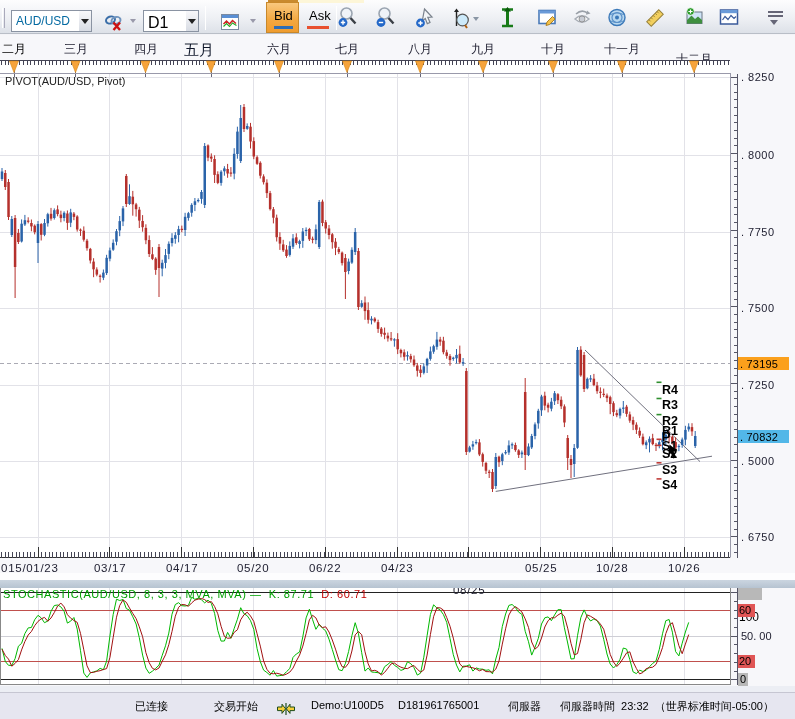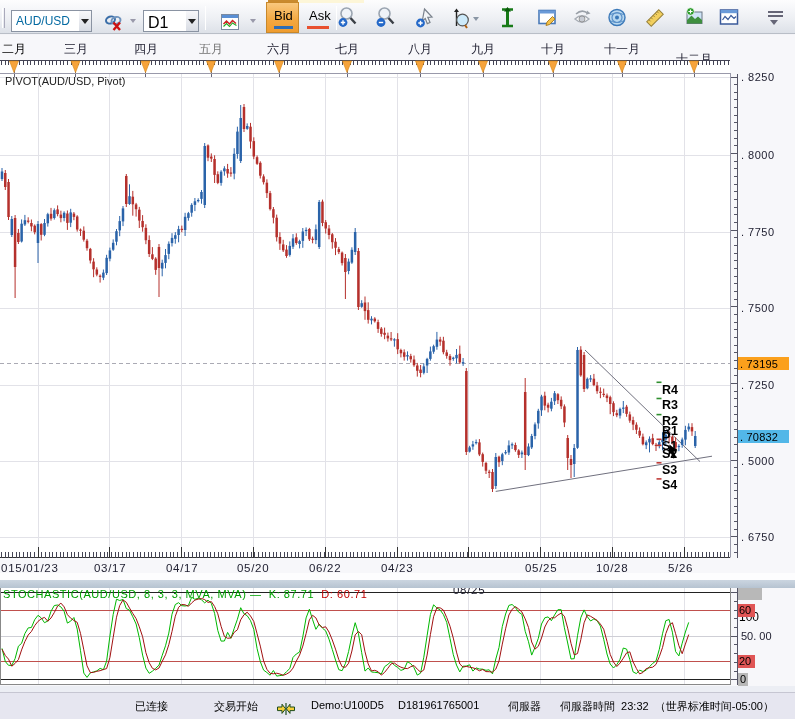--- a/index.html
+++ b/index.html
@@ -2,21 +2,21 @@
 <html><head><meta charset="utf-8"><style>
 *{margin:0;padding:0;box-sizing:border-box}
 body{width:795px;height:719px;overflow:hidden;font-family:"Liberation Sans",sans-serif;background:#f4f4f8;position:relative}
 .abs{position:absolute}
 </style></head><body>
 <div class="abs" style="left:0;top:35px;width:795px;height:684px;background:#f7f7fa"></div>
 <div class="abs" style="left:0;top:35px;width:795px;height:17px;background:#f7f7fa"></div>
 <div class="abs" style="left:2px;top:41px;font-size:12px;color:#000000;letter-spacing:0px">二月</div>
 <div class="abs" style="left:64px;top:41px;font-size:12px;color:#223;letter-spacing:0px">三月</div>
 <div class="abs" style="left:134px;top:41px;font-size:12px;color:#223;letter-spacing:0px">四月</div>
-<div class="abs" style="left:199px;top:41px;font-size:12px;color:#737373;letter-spacing:0px">五月</div>
+<div class="abs" style="left:184px;top:41px;font-size:15px;color:#0f172a;letter-spacing:0px">五月</div>
 <div class="abs" style="left:267px;top:41px;font-size:12px;color:#223;letter-spacing:0px">六月</div>
 <div class="abs" style="left:335px;top:41px;font-size:12px;color:#223;letter-spacing:0px">七月</div>
 <div class="abs" style="left:408px;top:41px;font-size:12px;color:#223;letter-spacing:0px">八月</div>
 <div class="abs" style="left:471px;top:41px;font-size:12px;color:#223;letter-spacing:0px">九月</div>
 <div class="abs" style="left:541px;top:41px;font-size:12px;color:#223;letter-spacing:0px">十月</div>
 <div class="abs" style="left:604px;top:41px;font-size:12px;color:#223;letter-spacing:0px">十一月</div>
 <div class="abs" style="left:676px;top:51px;font-size:12px;color:#223;letter-spacing:0px">十二月</div>
 <svg class="abs" style="left:0;top:0" width="795" height="719" viewBox="0 0 795 719">
     <rect x="0" y="61" width="730" height="496.5" fill="#ffffff"></rect>
     <rect x="0" y="587" width="730" height="98" fill="#ffffff"></rect>
@@ -1147,21 +1147,21 @@
 <div class="abs" style="left:740px;top:431px;font-size:11px;color:#000;letter-spacing:0.2px">. 70832</div>
 <div class="abs" style="left:-6px;top:562px;font-size:11.5px;letter-spacing:0.7px;color:#223">2015/01/23</div>
 <div class="abs" style="left:94px;top:562px;font-size:11.5px;letter-spacing:0.7px;color:#223">03/17</div>
 <div class="abs" style="left:166px;top:562px;font-size:11.5px;letter-spacing:0.7px;color:#223">04/17</div>
 <div class="abs" style="left:237px;top:562px;font-size:11.5px;letter-spacing:0.7px;color:#223">05/20</div>
 <div class="abs" style="left:309px;top:562px;font-size:11.5px;letter-spacing:0.7px;color:#223">06/22</div>
 <div class="abs" style="left:381px;top:562px;font-size:11.5px;letter-spacing:0.7px;color:#223">04/23</div>
 <div class="abs" style="left:453px;top:584px;font-size:11.5px;letter-spacing:0.7px;color:#223">08/25</div>
 <div class="abs" style="left:525px;top:562px;font-size:11.5px;letter-spacing:0.7px;color:#223">05/25</div>
 <div class="abs" style="left:596px;top:562px;font-size:11.5px;letter-spacing:0.7px;color:#223">10/28</div>
-<div class="abs" style="left:668px;top:562px;font-size:11.5px;letter-spacing:0.7px;color:#223">5/26</div>
+<div class="abs" style="left:668px;top:562px;font-size:11.5px;letter-spacing:0.7px;color:#223">10/26</div>
 <div class="abs" style="left:3px;top:588px;font-size:11px;letter-spacing:0.55px;color:#00a000;white-space:nowrap">STOCHASTIC(AUD/USD, 8, 3, 3, MVA, MVA) — &nbsp;K: 87.71 &nbsp;<span style="color:#c00000">D: 60.71</span></div>
 <div class="abs" style="left:738px;top:587px;width:24px;height:13px;background:#b8b8b8"></div>
 <div class="abs" style="left:739px;top:610px;font-size:12px;color:#000">100</div>
 <div class="abs" style="left:738px;top:604px;width:17px;height:13px;background:#e05555"></div>
 <div class="abs" style="left:739px;top:604px;font-size:11px;color:#000">60</div>
 <div class="abs" style="left:741px;top:630px;font-size:11px;color:#223">50. 00</div>
 <div class="abs" style="left:738px;top:655px;width:17px;height:13px;background:#e05555"></div>
 <div class="abs" style="left:739px;top:655px;font-size:11px;color:#000">20</div>
 <div class="abs" style="left:738px;top:673px;width:10px;height:13px;background:#b8b8b8"></div>
 <div class="abs" style="left:740px;top:673px;font-size:11px;color:#000">0</div>

